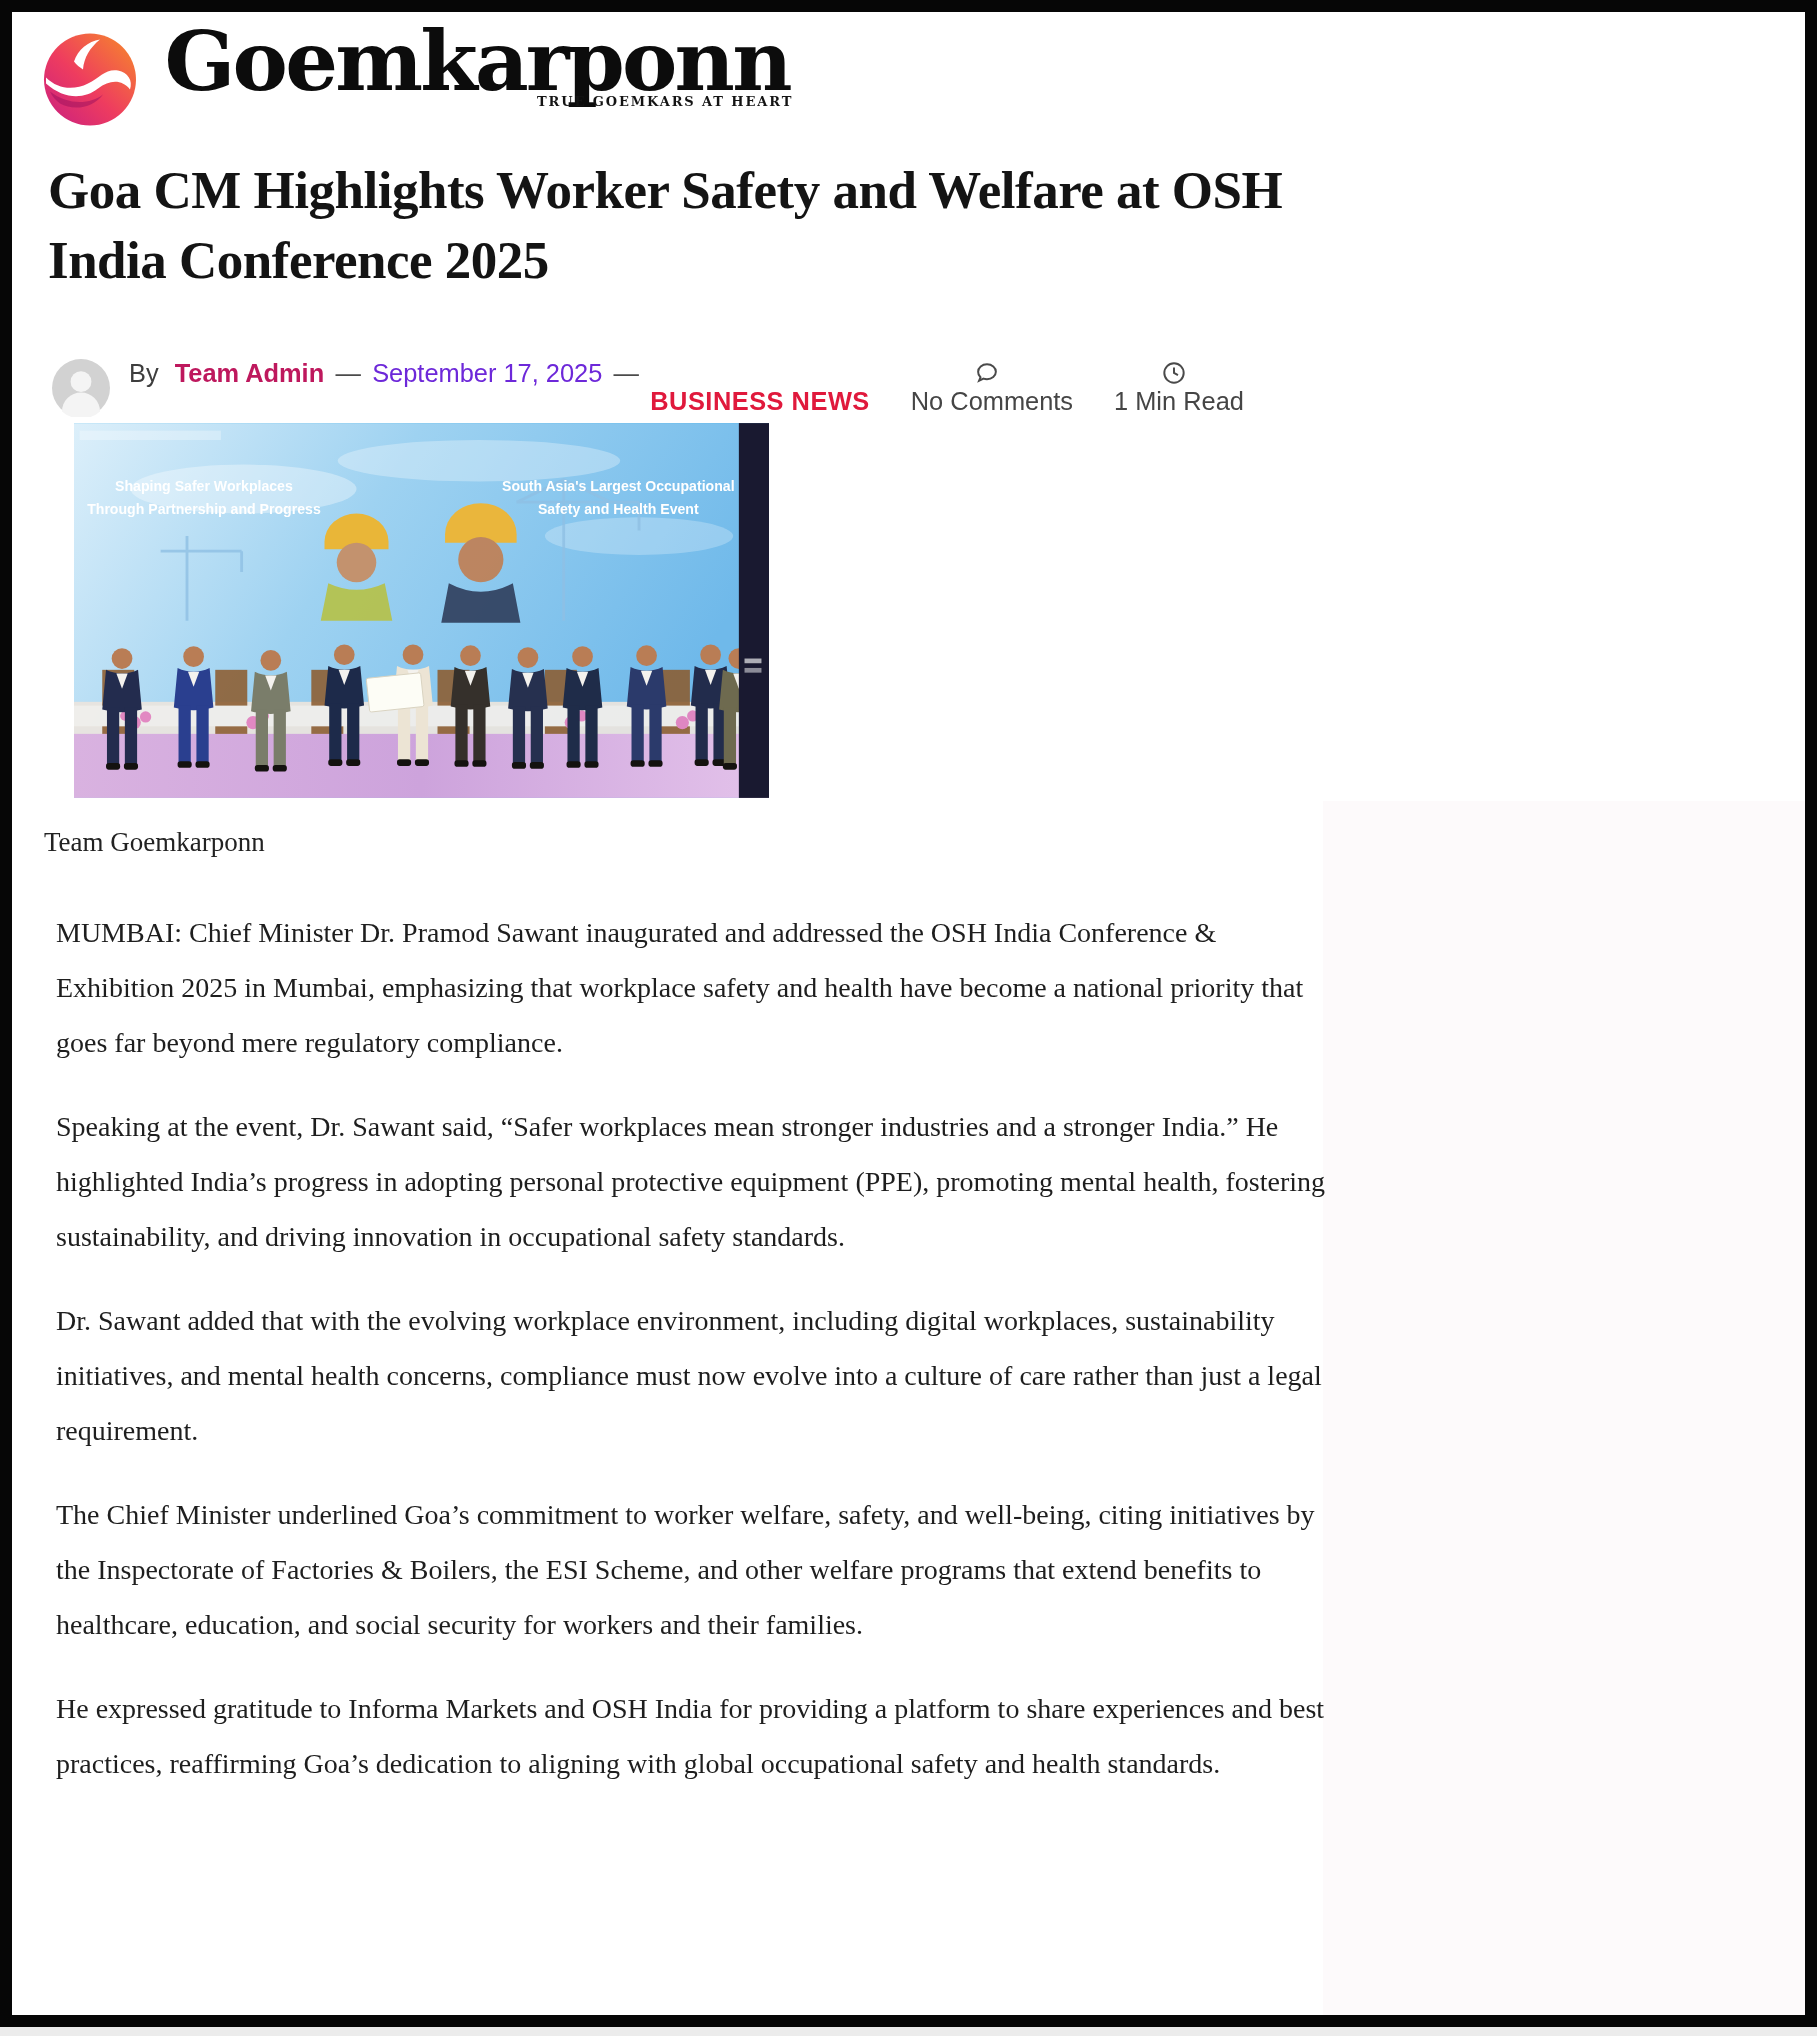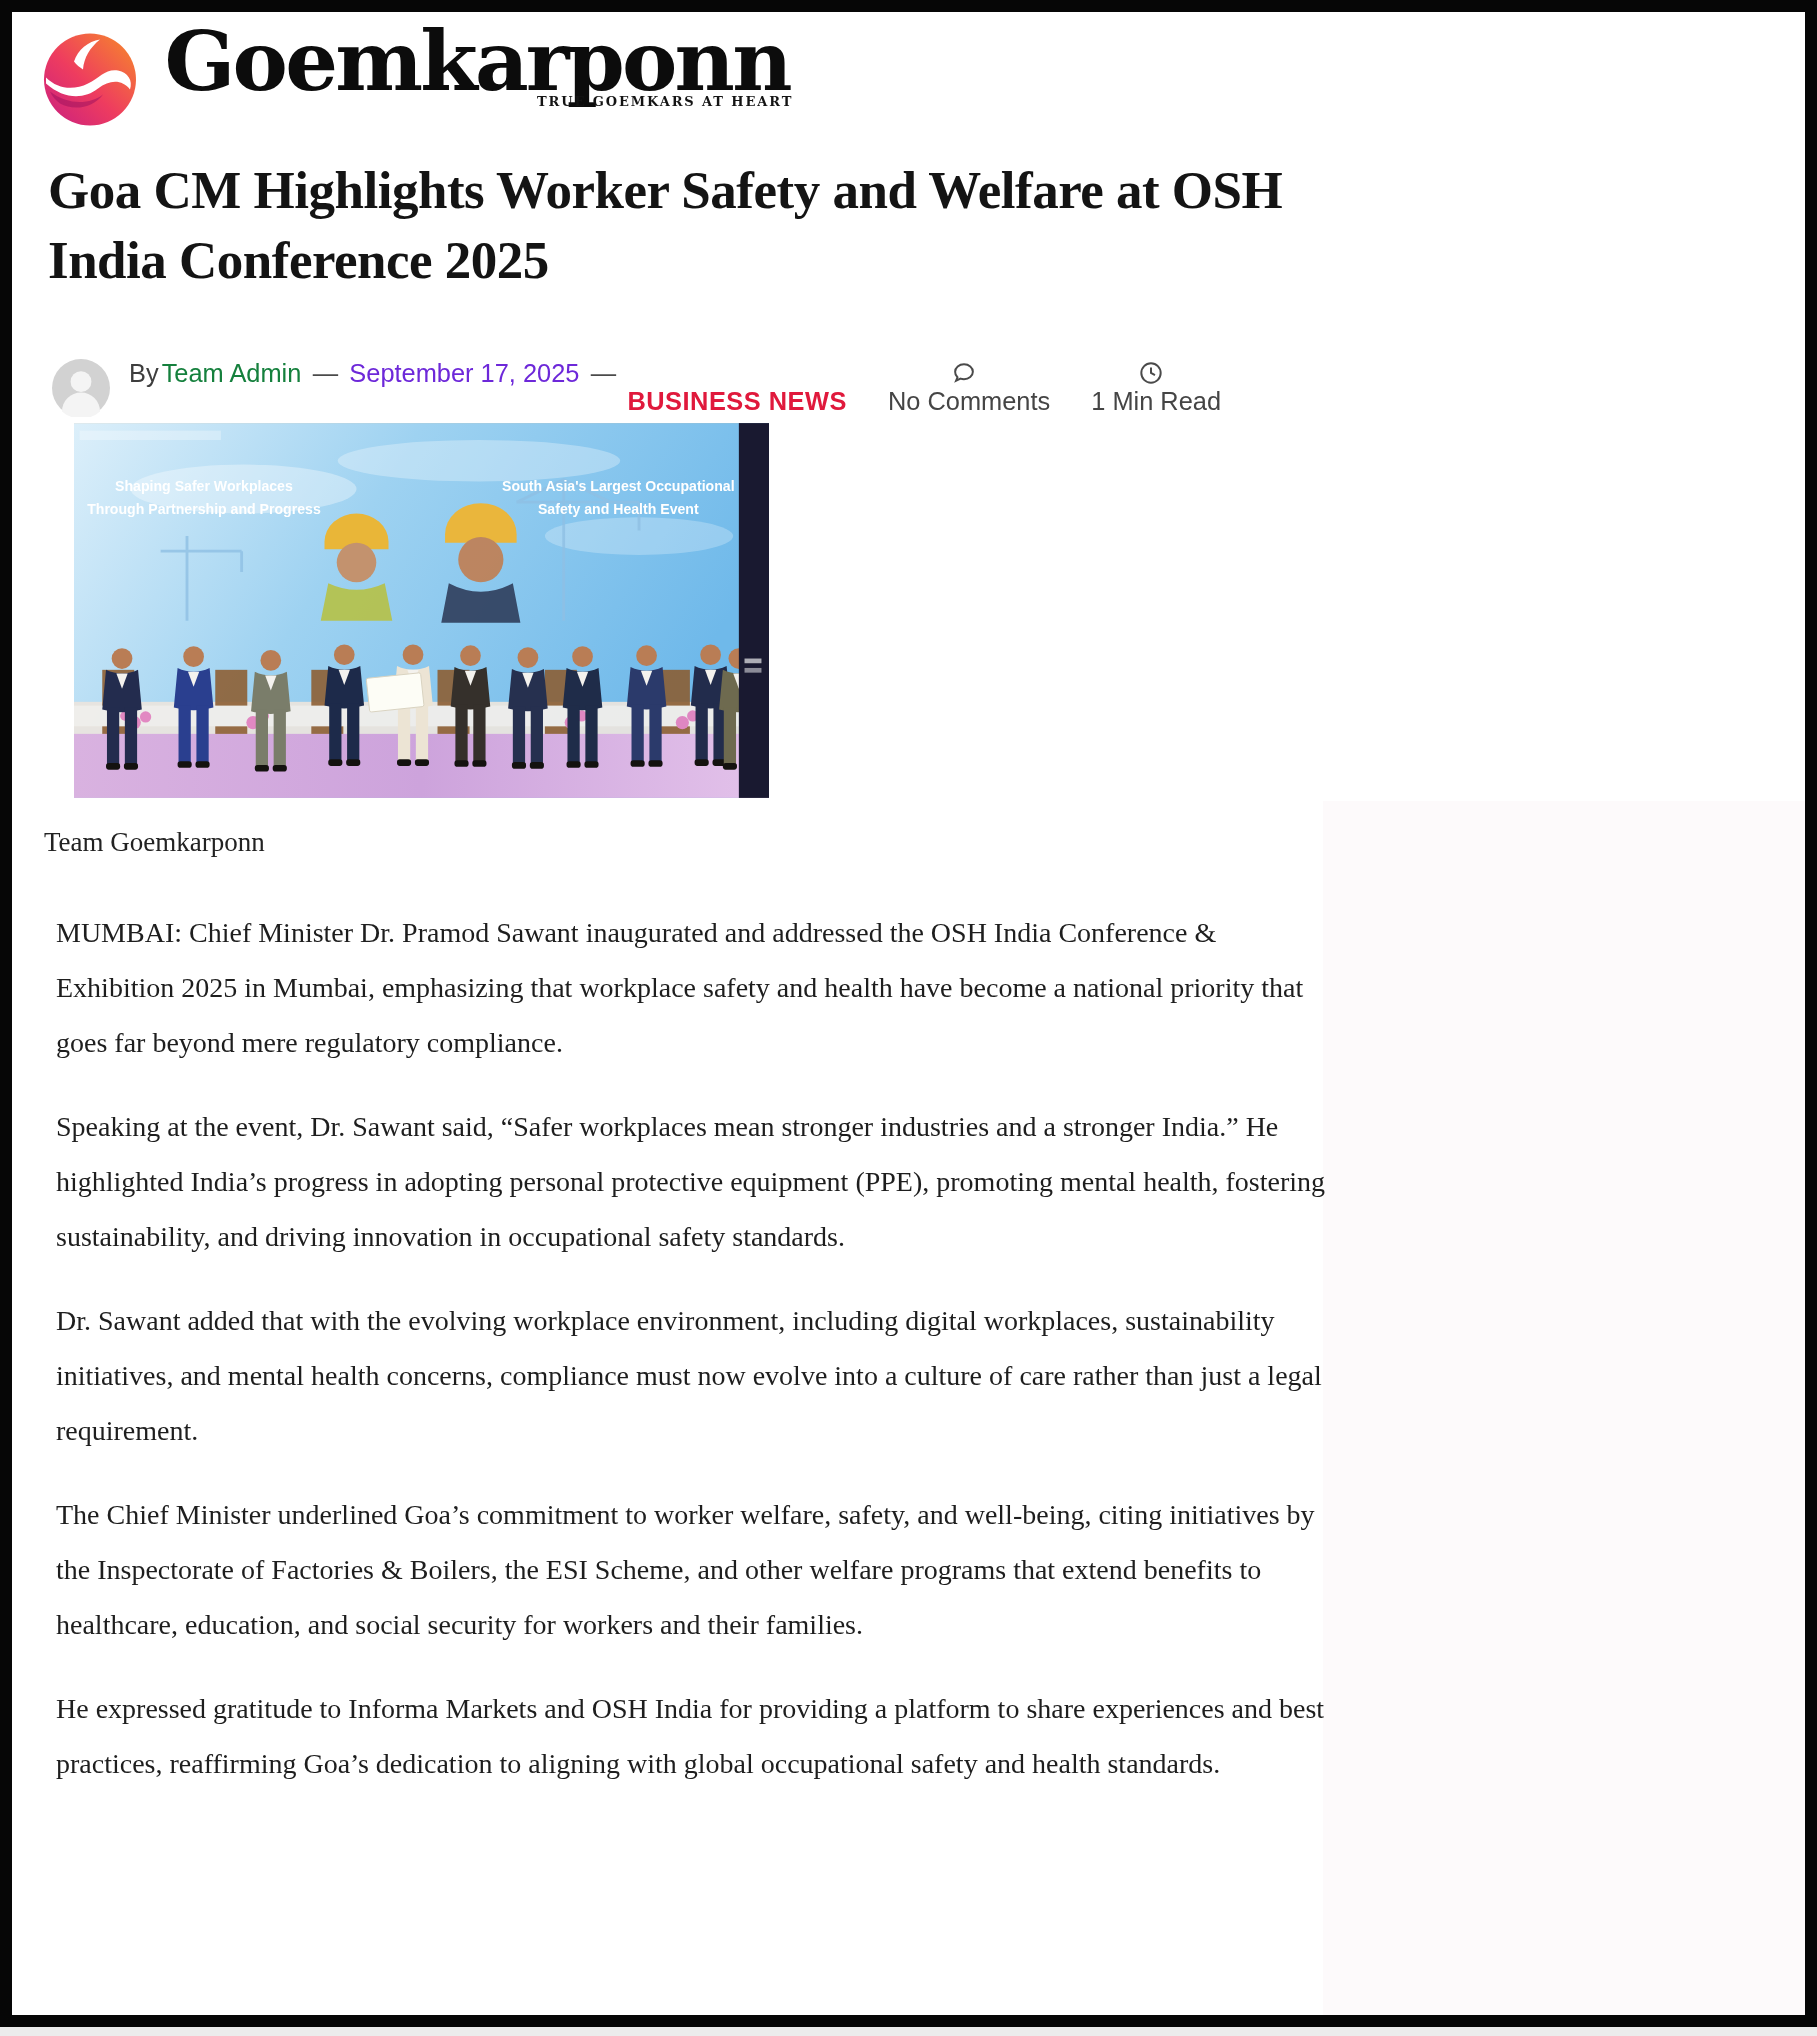--- a/index.html
+++ b/index.html
@@ -41,31 +41,31 @@
     font-family:"Liberation Serif", serif;font-weight:700;
     font-size:53px;line-height:1.33;color:#141414;
     letter-spacing:-0.5px;
   }
   
   .byline{
     position:absolute;left:40px;top:347px;height:60px;
     display:flex;align-items:flex-start;font-size:25.4px;color:#3e3e3e;
   }
   .avatar{width:58px;height:58px;margin-right:19px;flex:0 0 auto;}
-  .byline .author{font-weight:400;color:#15803d;margin-left:3px;cursor:pointer;}
+  .byline .author{font-weight:700;color:#be185d;margin-left:16px;cursor:pointer;}
   .byline .dash{margin:0 11.3px;color:#4a4a4a;}
   .byline .date{color:#6d28d9;}
   .byline .category{font-weight:700;color:var(--accent,#e0193c);letter-spacing:0.5px;cursor:pointer;margin-top:28px;}
   .meta-item{display:flex;align-items:center;margin-left:41px;color:#454545;flex-direction:column;}
   .meta-item svg{margin-right:9.4px;}
   .meta-item.link{cursor:pointer;}
   
   .featured{
     position:absolute;left:62px;top:411px;width:695px;height:375px;
-    overflow:hidden;background:#fdba74;
+    overflow:hidden;background:#0ea5e9;
   }
   .featured svg{display:block;}
   
   .caption{
     position:absolute;left:32px;top:815px;
     font-family:"Liberation Serif", serif;font-size:27px;color:#222222;
   }
   .article-body{
     position:absolute;left:44px;top:893px;width:1285px;
     font-family:"Liberation Serif", serif;font-size:28px;line-height:55px;

